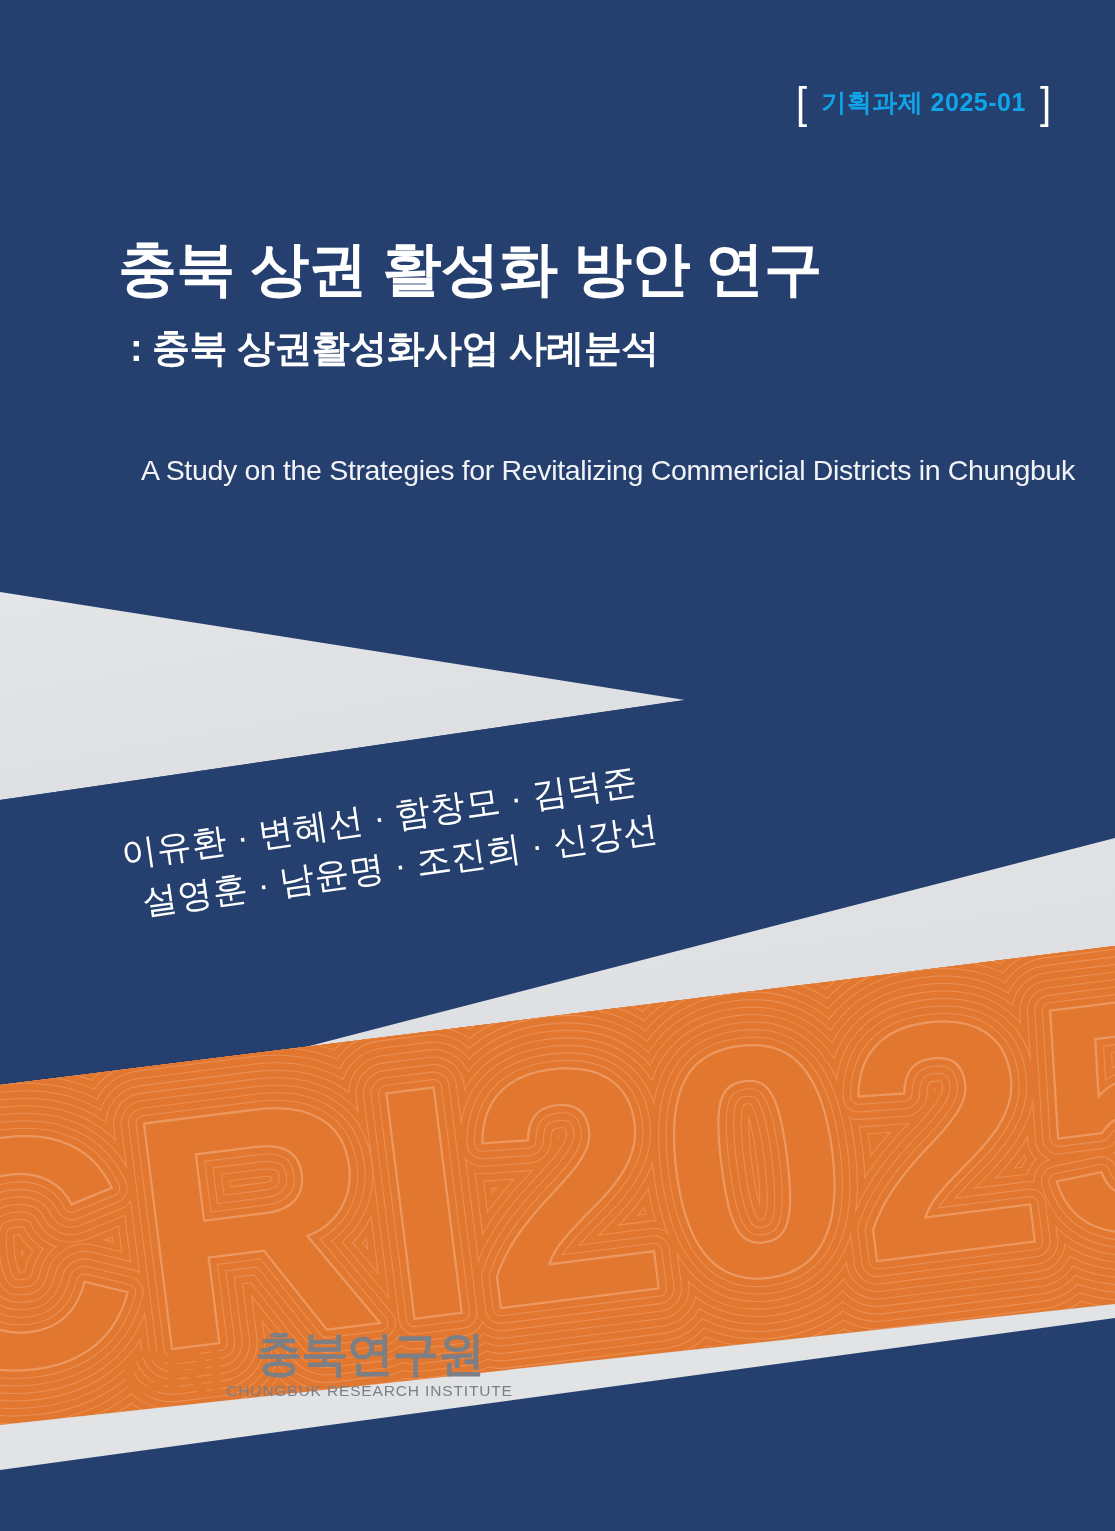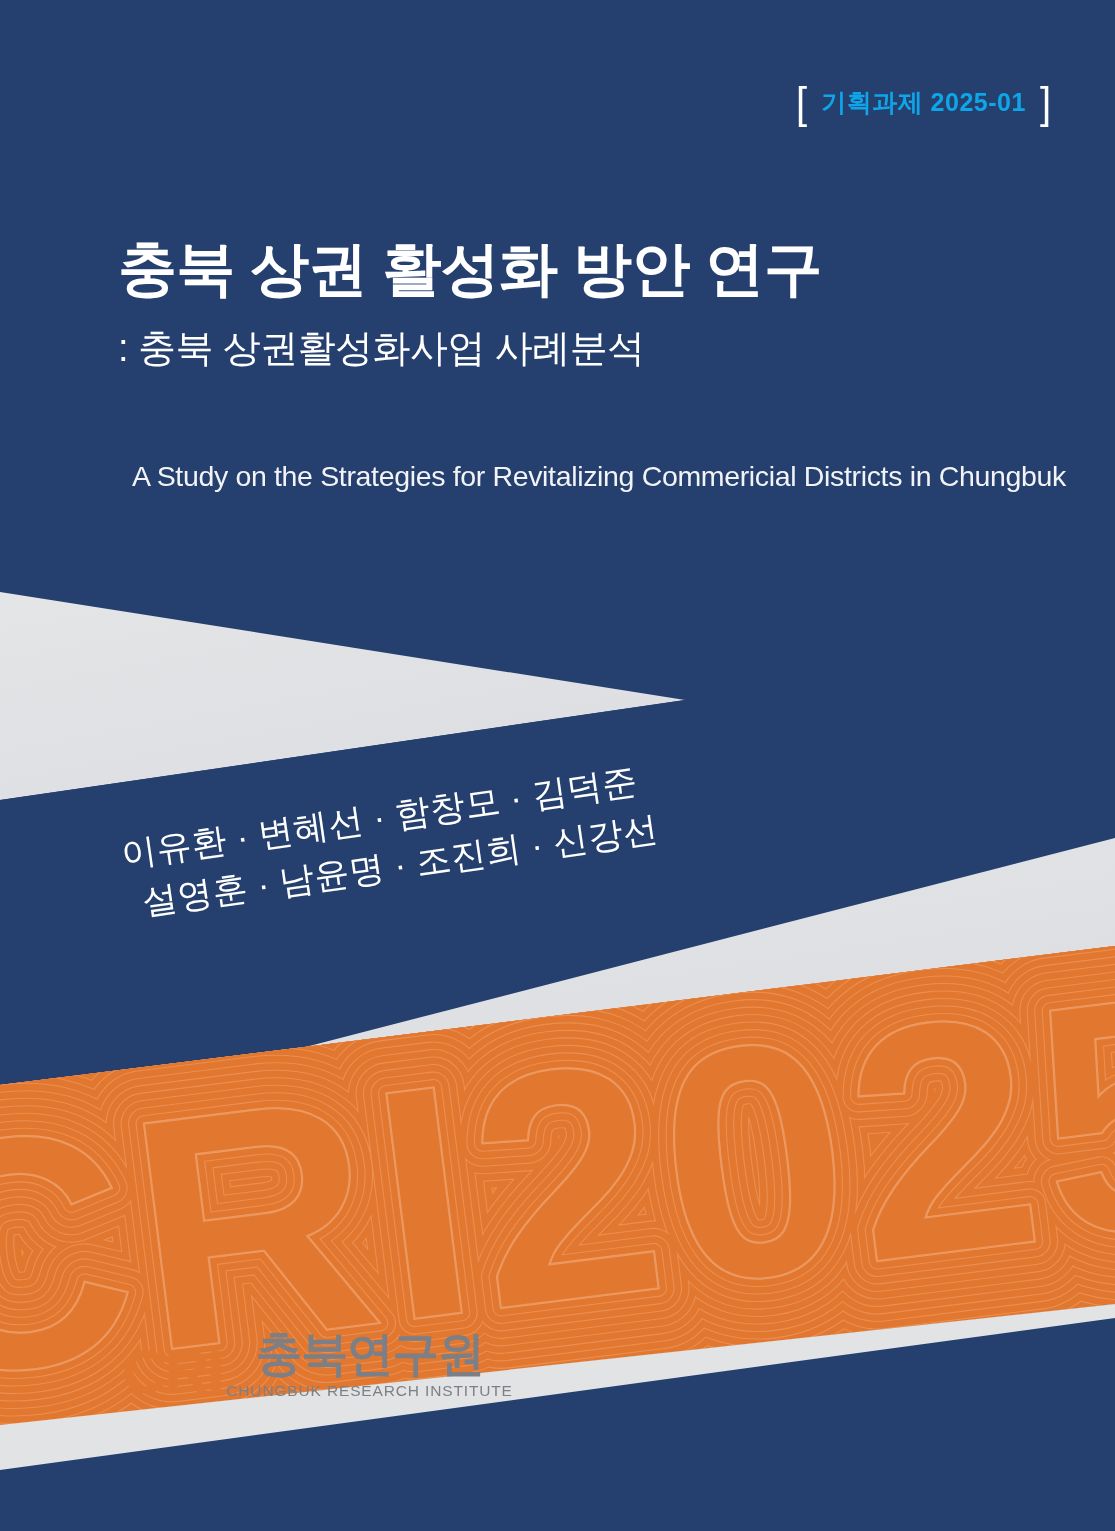--- a/index.html
+++ b/index.html
@@ -65,40 +65,41 @@
     font-size: 59px;
     font-weight: 700;
     letter-spacing: -0.012em;
     line-height: 1.12;
     margin: 0;
     white-space: nowrap;
   }
   .title-ko-sub {
     color: #ffffff;
     font-size: 38px;
-    font-weight: 400;
+    font-weight: 700;
     letter-spacing: -0.015em;
     line-height: 1.2;
-    margin: 24px 0 0 0;
+    margin: 24px 0 0 12px;
     white-space: nowrap;
   }
   .title-en {
     position: absolute;
     left: 118px;
     top: 440px;
     width: 980px;
     color: #f2f3f6;
   }
   .title-en-line {
     font-size: 28.5px;
     font-weight: 400;
     line-height: 1.58;
     letter-spacing: -0.012em;
     white-space: nowrap;
-    margin: 14px;
+    margin: 8px;
+    text-align: center;
   }
 
   
   .authors {
     position: absolute;
     left: 118px;
     top: 830px;
     transform: rotate(-8.2deg);
     transform-origin: left top;
     color: #ffffff;

